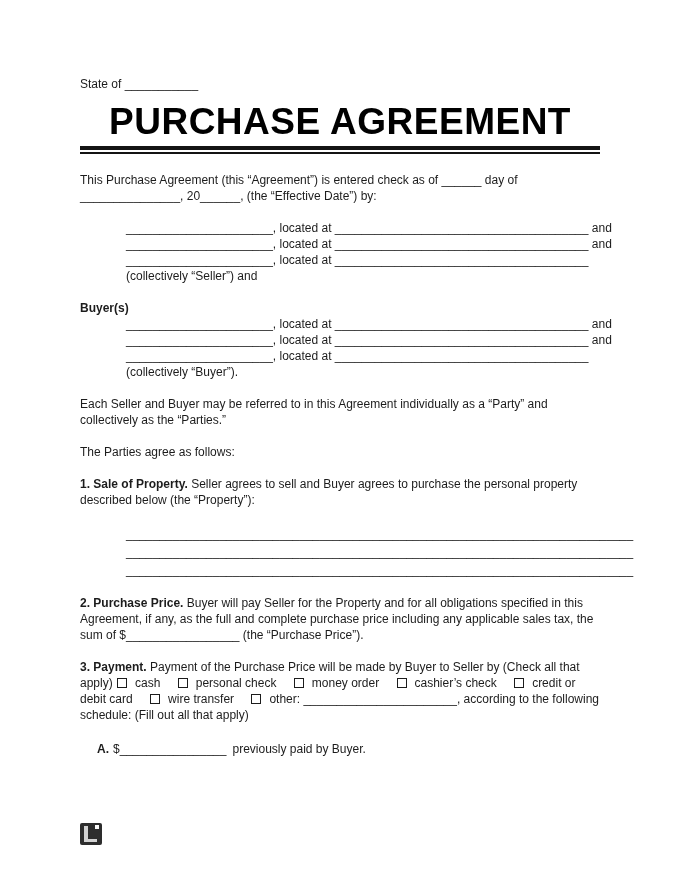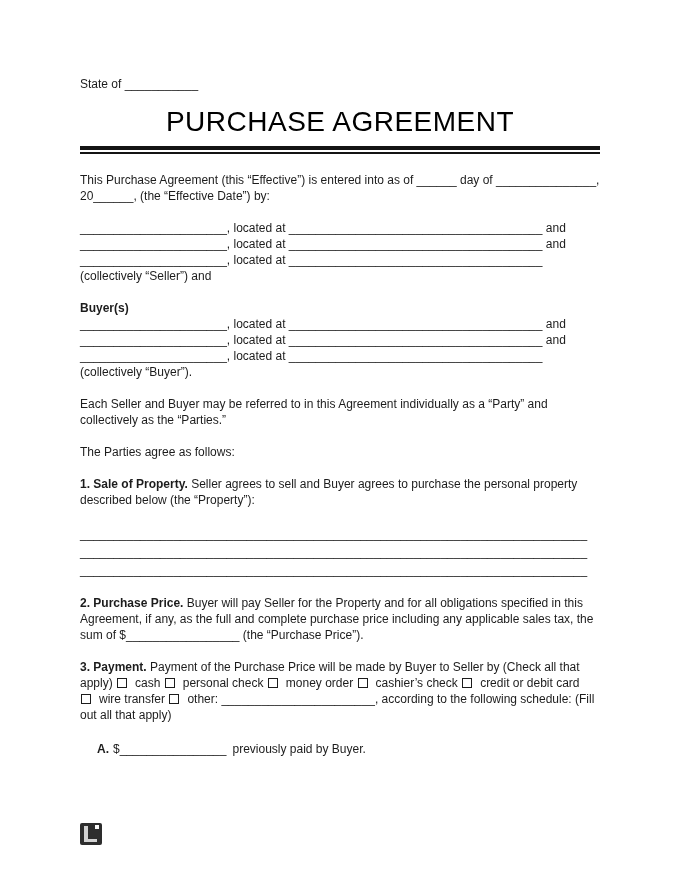--- a/index.html
+++ b/index.html
@@ -11,50 +11,50 @@
     font-family: "Liberation Sans", sans-serif;
     font-size: 12px;
     line-height: 16px;
     color: #1c1c1c;
     padding: 76px 80px 0 80px;
     box-sizing: border-box;
     overflow: hidden;
   }
   .state-line { margin: 0; white-space: nowrap; }
   .title {
-    font-size: 28px;
+    font-size: 37px;
     line-height: 34px;
-    font-weight: normal;
+    font-weight: bold;
     text-align: center;
     letter-spacing: 0.5px;
     color: #000;
     margin: 13px 0 7px 0;
   }
   .title-rule {
     border-top: 4px solid #141414;
     border-bottom: 2px solid #141414;
     height: 2px;
     margin: 0 0 18px 0;
   }
   .para { margin: 16px 0; }
   .b { font-weight: bold; }
-  .line { white-space: nowrap; }
+  .line { white-space: nowrap; margin-left: 46px; }
   .party-block { margin: 16px 0; }
   .blank-block { margin: 17px 0 16px 0; line-height: 18px; }
   .cb {
     display: inline-block;
     width: 10px;
     height: 10px;
     border: 1.5px solid #1c1c1c;
     box-sizing: border-box;
     vertical-align: -1px;
     margin: 0 8px 0 1px;
     background: #fff;
   }
-  .pair { }
+  .pair { margin-right: 13px; }
   .pair.last { margin-right: 0; }
   .schedule { margin: 18px 0 0 17px; }
   .sched-row { white-space: nowrap; }
   .sched-row .letter { font-weight: bold; margin-right: 4px; }
   .sched-row .amount { margin-right: 6px; }
   .logo {
     position: absolute;
     left: 80px;
     top: 823px;
     width: 22px;
@@ -83,21 +83,21 @@
 </head>
 <body>
 
 <div class="page">
 
   <div class="state-line">State of ___________</div>
 
   <h1 class="title">PURCHASE AGREEMENT</h1>
   <div class="title-rule"></div>
 
-  <p class="para">This Purchase Agreement (this “Effective”) is entered into as of ______ day of _______________, 20______, (the “Effective Date”) by:</p>
+  <p class="para">This Purchase Agreement (this “Agreement”) is entered check as of ______ day of _______________, 20______, (the “Effective Date”) by:</p>
 
   <div class="party-block">
     <div class="line">______________________, located at ______________________________________ and</div>
     <div class="line">______________________, located at ______________________________________ and</div>
     <div class="line">______________________, located at ______________________________________</div>
     <div class="line">(collectively “Seller”) and</div>
   </div>
 
   <div class="party-block">
     <div class="b">Buyer(s)</div>

